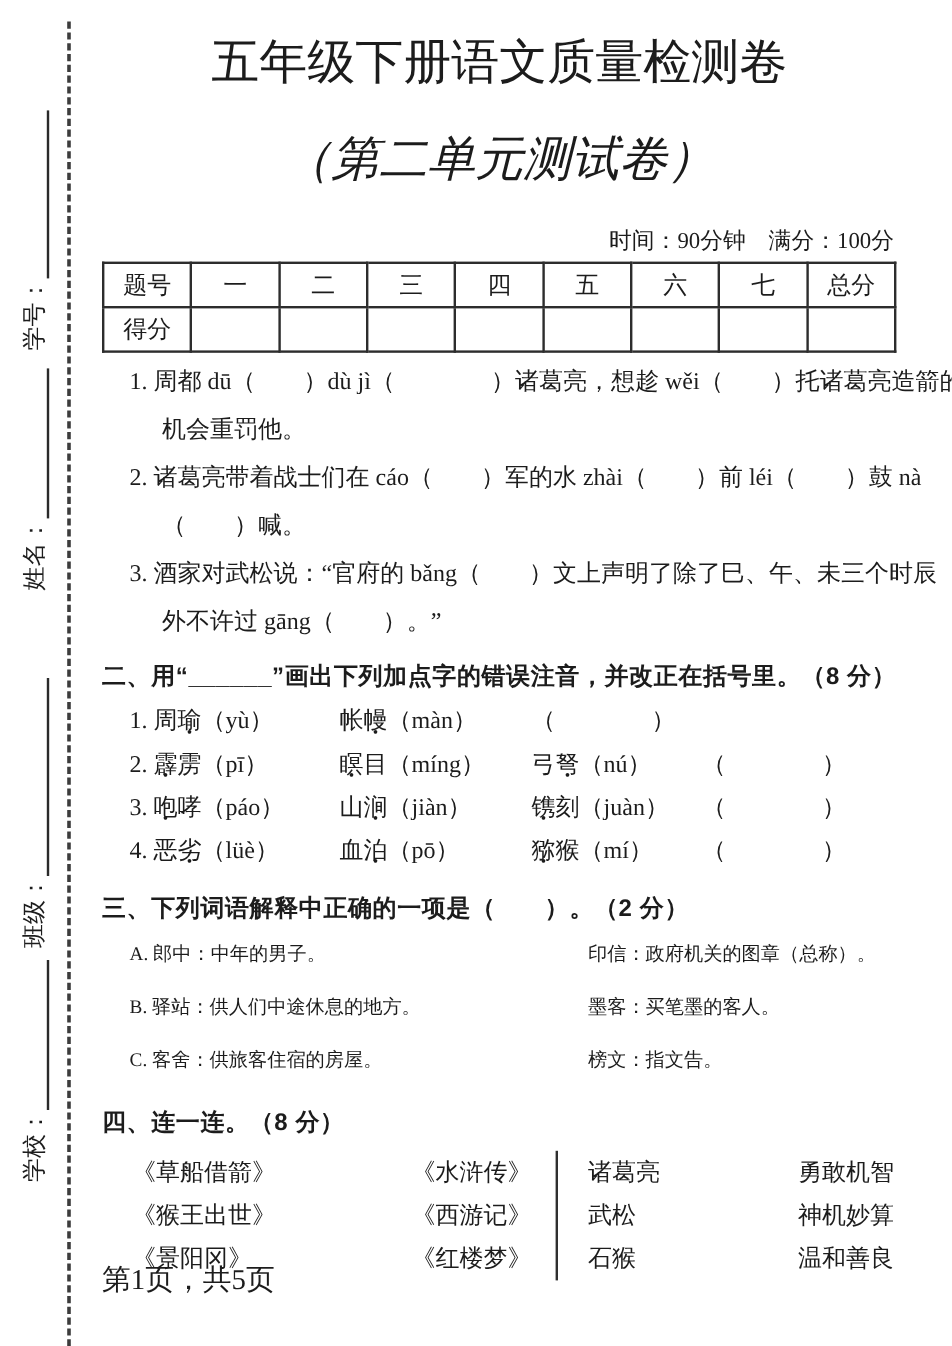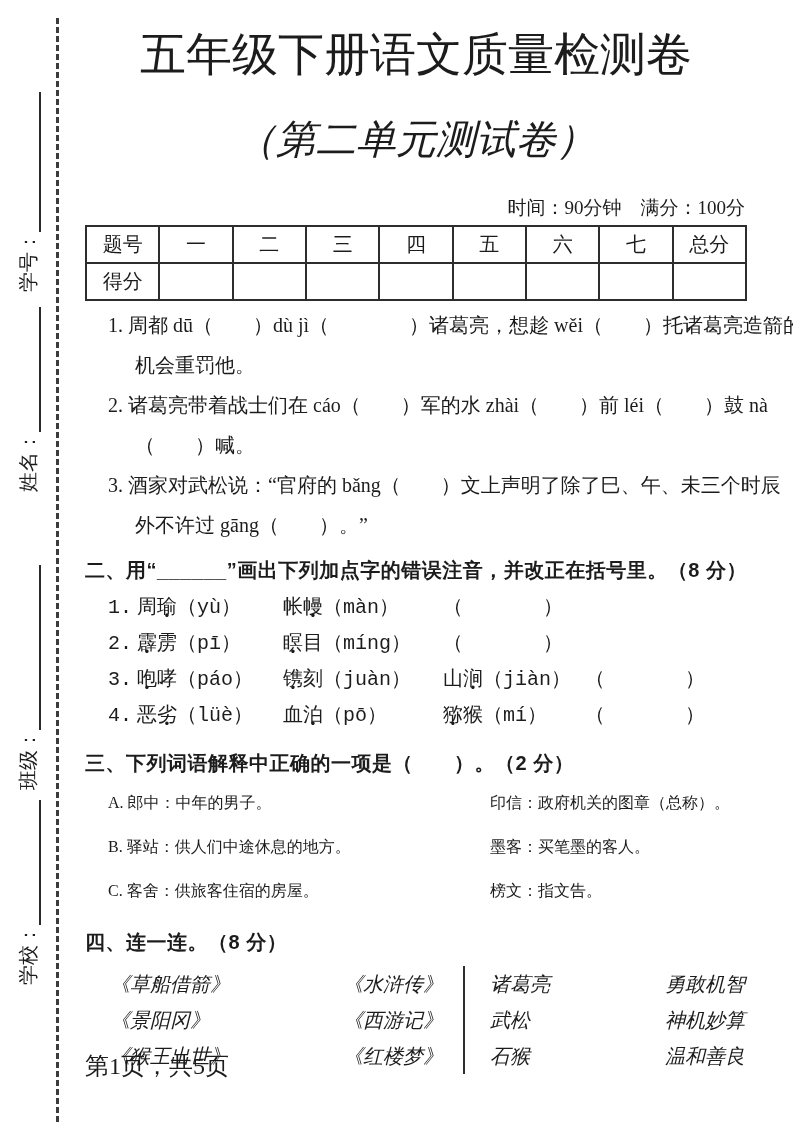--- a/index.html
+++ b/index.html
@@ -42,21 +42,21 @@
   #sf3 { top: 985px; } #sf3 .blank { width: 125px; }
 
   .page {
     position: absolute;
     left: 85px; top: 0;
     width: 662px;
   }
 
   .title {
     margin-top: 24px;
-    font-size: 46px;
+    font-size: 40px;
     font-weight: 400;
     text-align: center;
     letter-spacing: 0px;
     white-space: nowrap;
   }
   .subtitle {
     margin-top: 26px;
     font-size: 40px;
     font-weight: 400;
     text-align: center;
@@ -94,21 +94,21 @@
   #sec1-head { margin-top: 14px; }
   #sec2-head { margin-top: 12px; }
   #sec3-head { margin-top: 16px; }
   #sec4-head { margin-top: 16px; }
 
   .q-lines { font-size: 20px; line-height: 40px; margin-top: 4px; }
   .q-line  { padding-left: 23px; white-space: nowrap; }
   .q-line.cont { padding-left: 50px; }
 
   
-  .py-rows { margin-top: 6px; font-family: Liberation Mono, monospace; }
+  .py-rows { margin-top: 6px; }
   .py-row {
     display: grid;
     grid-template-columns: 175px 160px 142px 1fr;
     padding-left: 23px;
     font-size: 20px;
     line-height: 36px;
     white-space: nowrap;
   }
   .num { margin-right: 5px; }
   .dotchar { position: relative; display: inline-block; }
@@ -132,21 +132,20 @@
     line-height: 44px;
     white-space: nowrap;
   }
 
   
   .match {
     display: grid;
     grid-template-columns: 233px 120px 202px 1fr;
     margin-left: 25px;
     margin-top: 10px;
-    font-style: italic;
   }
   .match .cell {
     font-size: 20px;
     line-height: 36px;
     white-space: nowrap;
   }
   .match .col3 {
     border-left: 2px solid #2f2f2f;
     padding-left: 25px;
   }
@@ -228,27 +227,28 @@
 
     <div class="py-row">
       <span><span class="num">1.</span><span>周</span><span class="dotchar">瑜</span><span>（yù）</span></span>
       <span><span>帐</span><span class="dotchar">幔</span><span>（màn）</span></span>
       <span>（　　　　）</span>
     </div>
 
     <div class="py-row">
       <span><span class="num">2.</span><span></span><span class="dotchar">霹</span><span>雳（pī）</span></span>
       <span><span></span><span class="dotchar">瞑</span><span>目（míng）</span></span>
+      <span><span>弓</span><span class="dotchar">弩</span><span>（nú）</span></span>
       <span>（　　　　）</span>
     </div>
 
     <div class="py-row">
       <span><span class="num">3.</span><span></span><span class="dotchar">咆</span><span>哮（páo）</span></span>
+      <span><span>山</span><span class="dotchar">涧</span><span>（jiàn）</span></span>
       <span><span></span><span class="dotchar">镌</span><span>刻（juàn）</span></span>
-      <span><span>山</span><span class="dotchar">涧</span><span>（jiàn）</span></span>
       <span>（　　　　）</span>
     </div>
 
     <div class="py-row">
       <span><span class="num">4.</span><span>恶</span><span class="dotchar">劣</span><span>（lüè）</span></span>
       <span><span>血</span><span class="dotchar">泊</span><span>（pō）</span></span>
       <span><span></span><span class="dotchar">猕</span><span>猴（mí）</span></span>
       <span>（　　　　）</span>
     </div>
 
@@ -267,22 +267,22 @@
     <div class="opt-row">
       <span>C. 客舍：供旅客住宿的房屋。</span>
       <span>榜文：指文告。</span>
     </div>
   </div>
 
   <div class="sec-head" id="sec4-head">四、连一连。（8 分）</div>
   <div class="match">
     <div>
       <div class="cell">《草船借箭》</div>
+      <div class="cell">《猴王出世》</div>
       <div class="cell">《景阳冈》</div>
-      <div class="cell">《猴王出世》</div>
 
     </div>
     <div>
       <div class="cell">《水浒传》</div>
       <div class="cell">《西游记》</div>
       <div class="cell">《红楼梦》</div>
 
     </div>
     <div class="col3">
       <div class="cell">诸葛亮</div>

